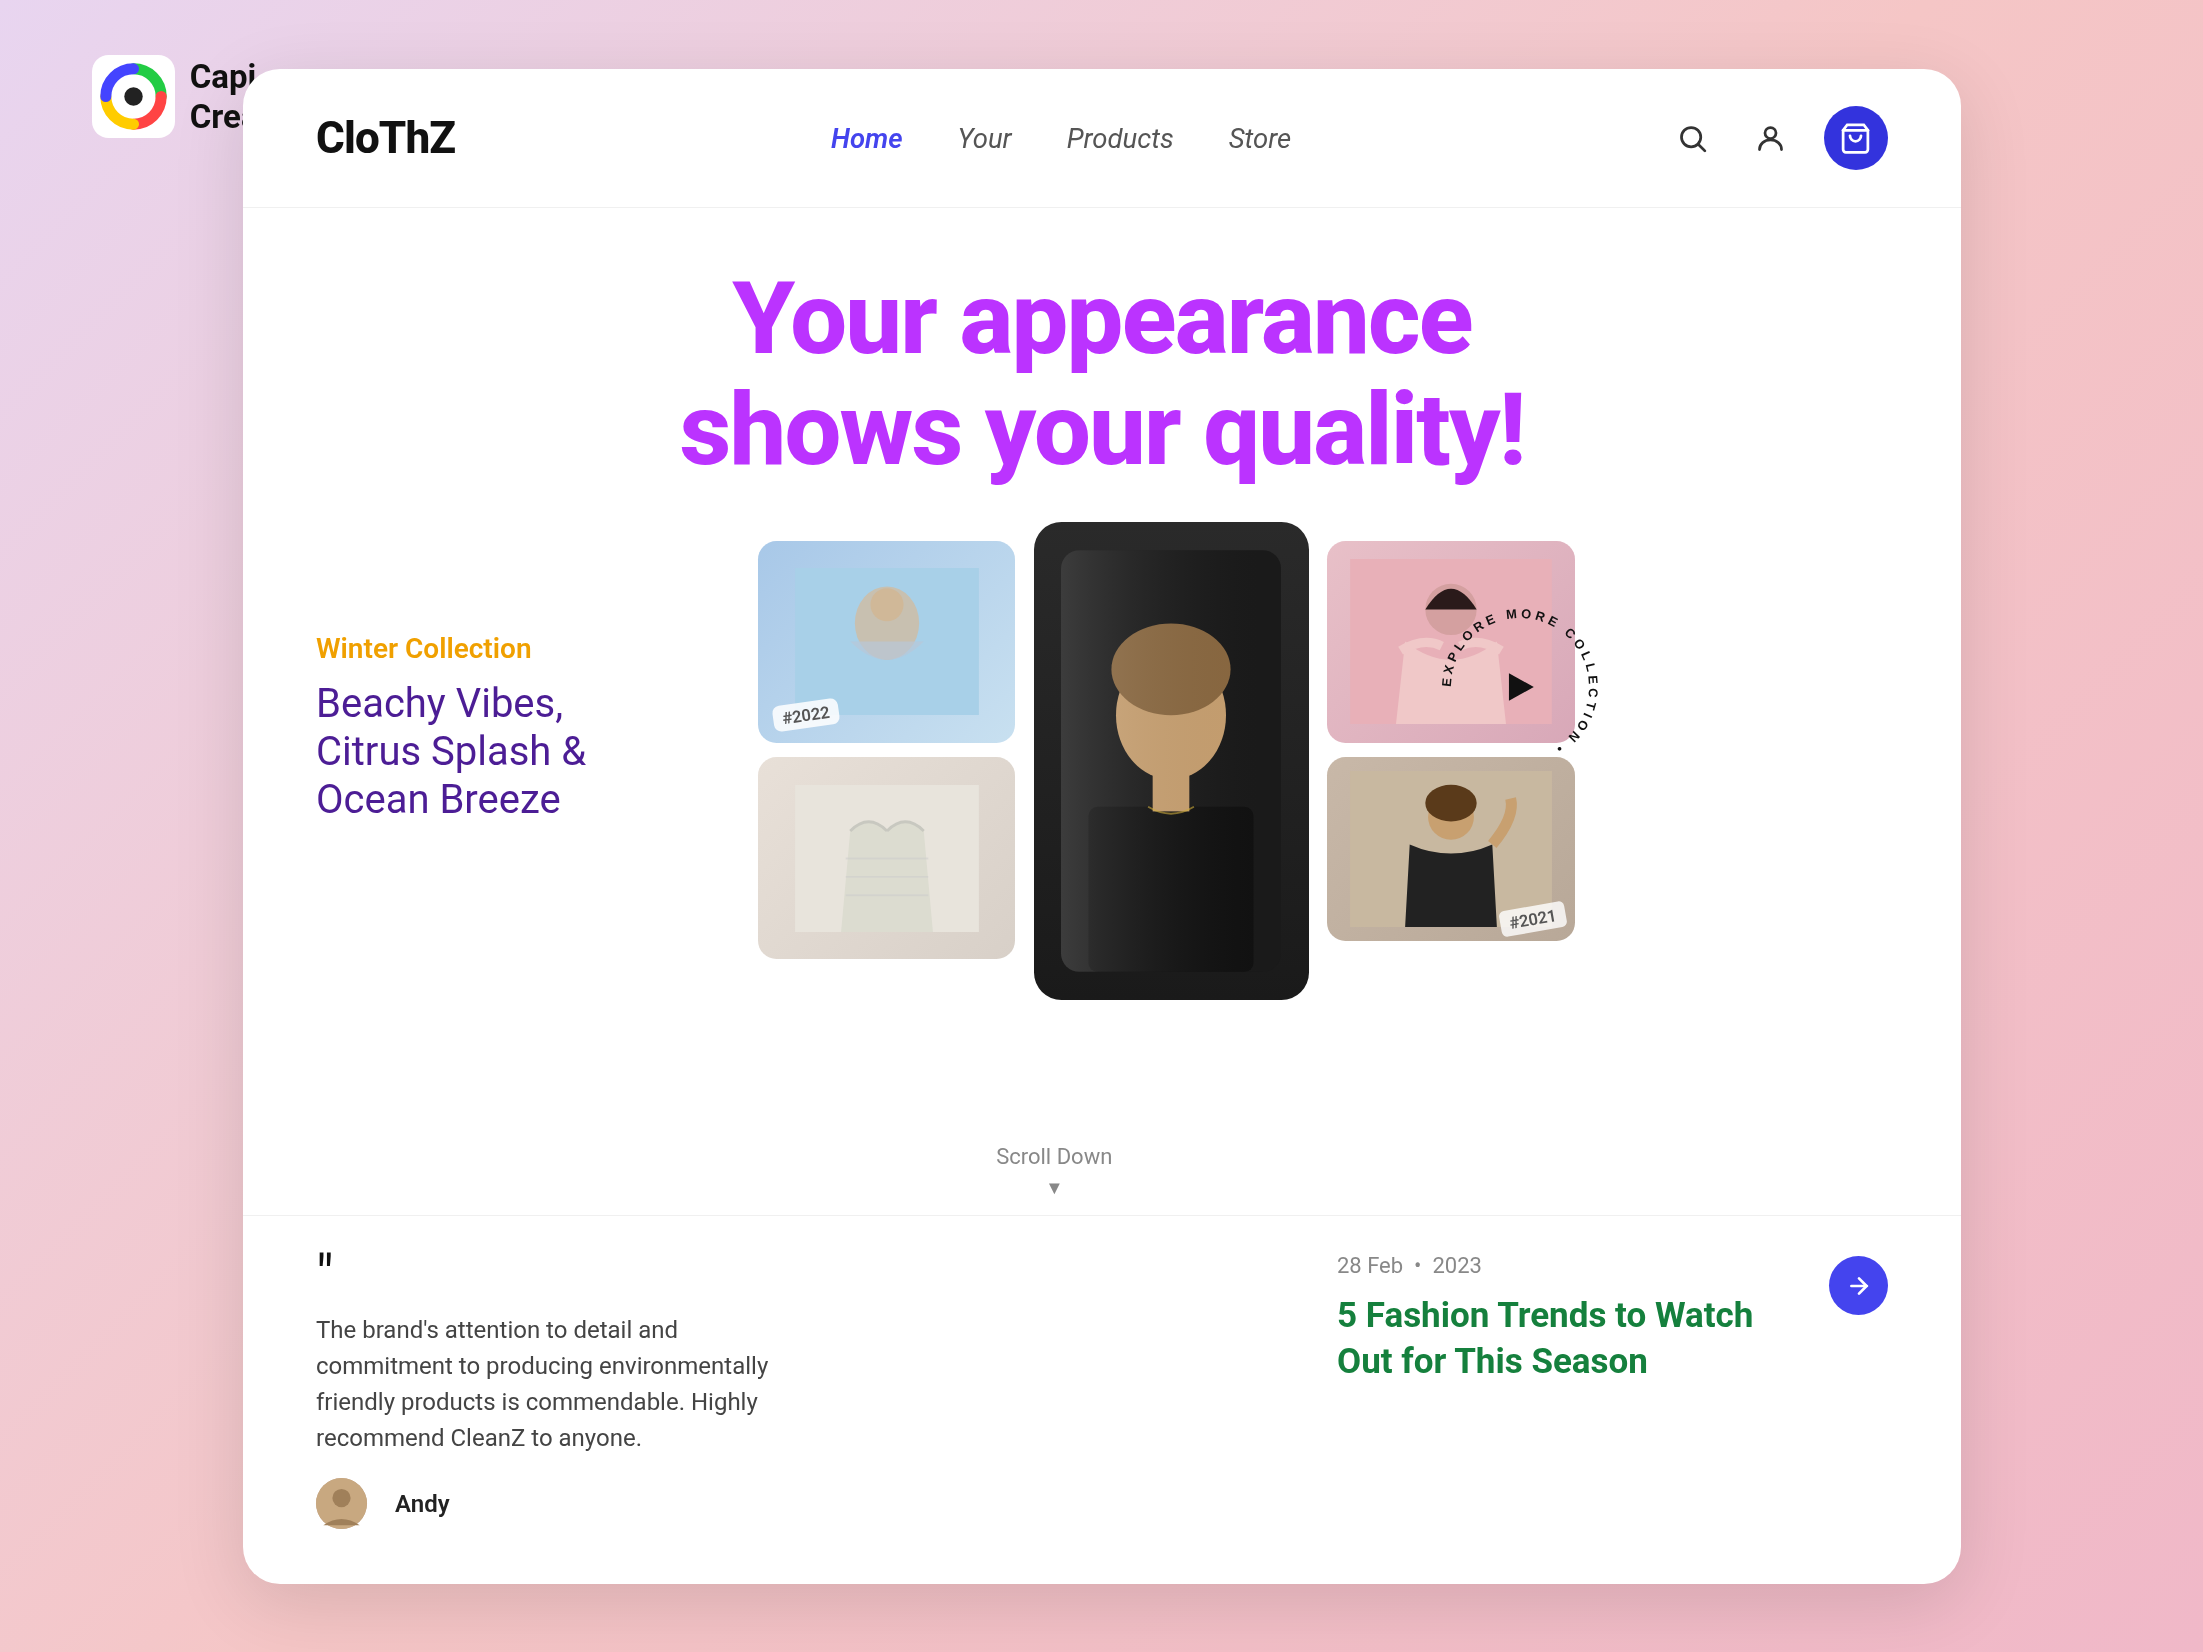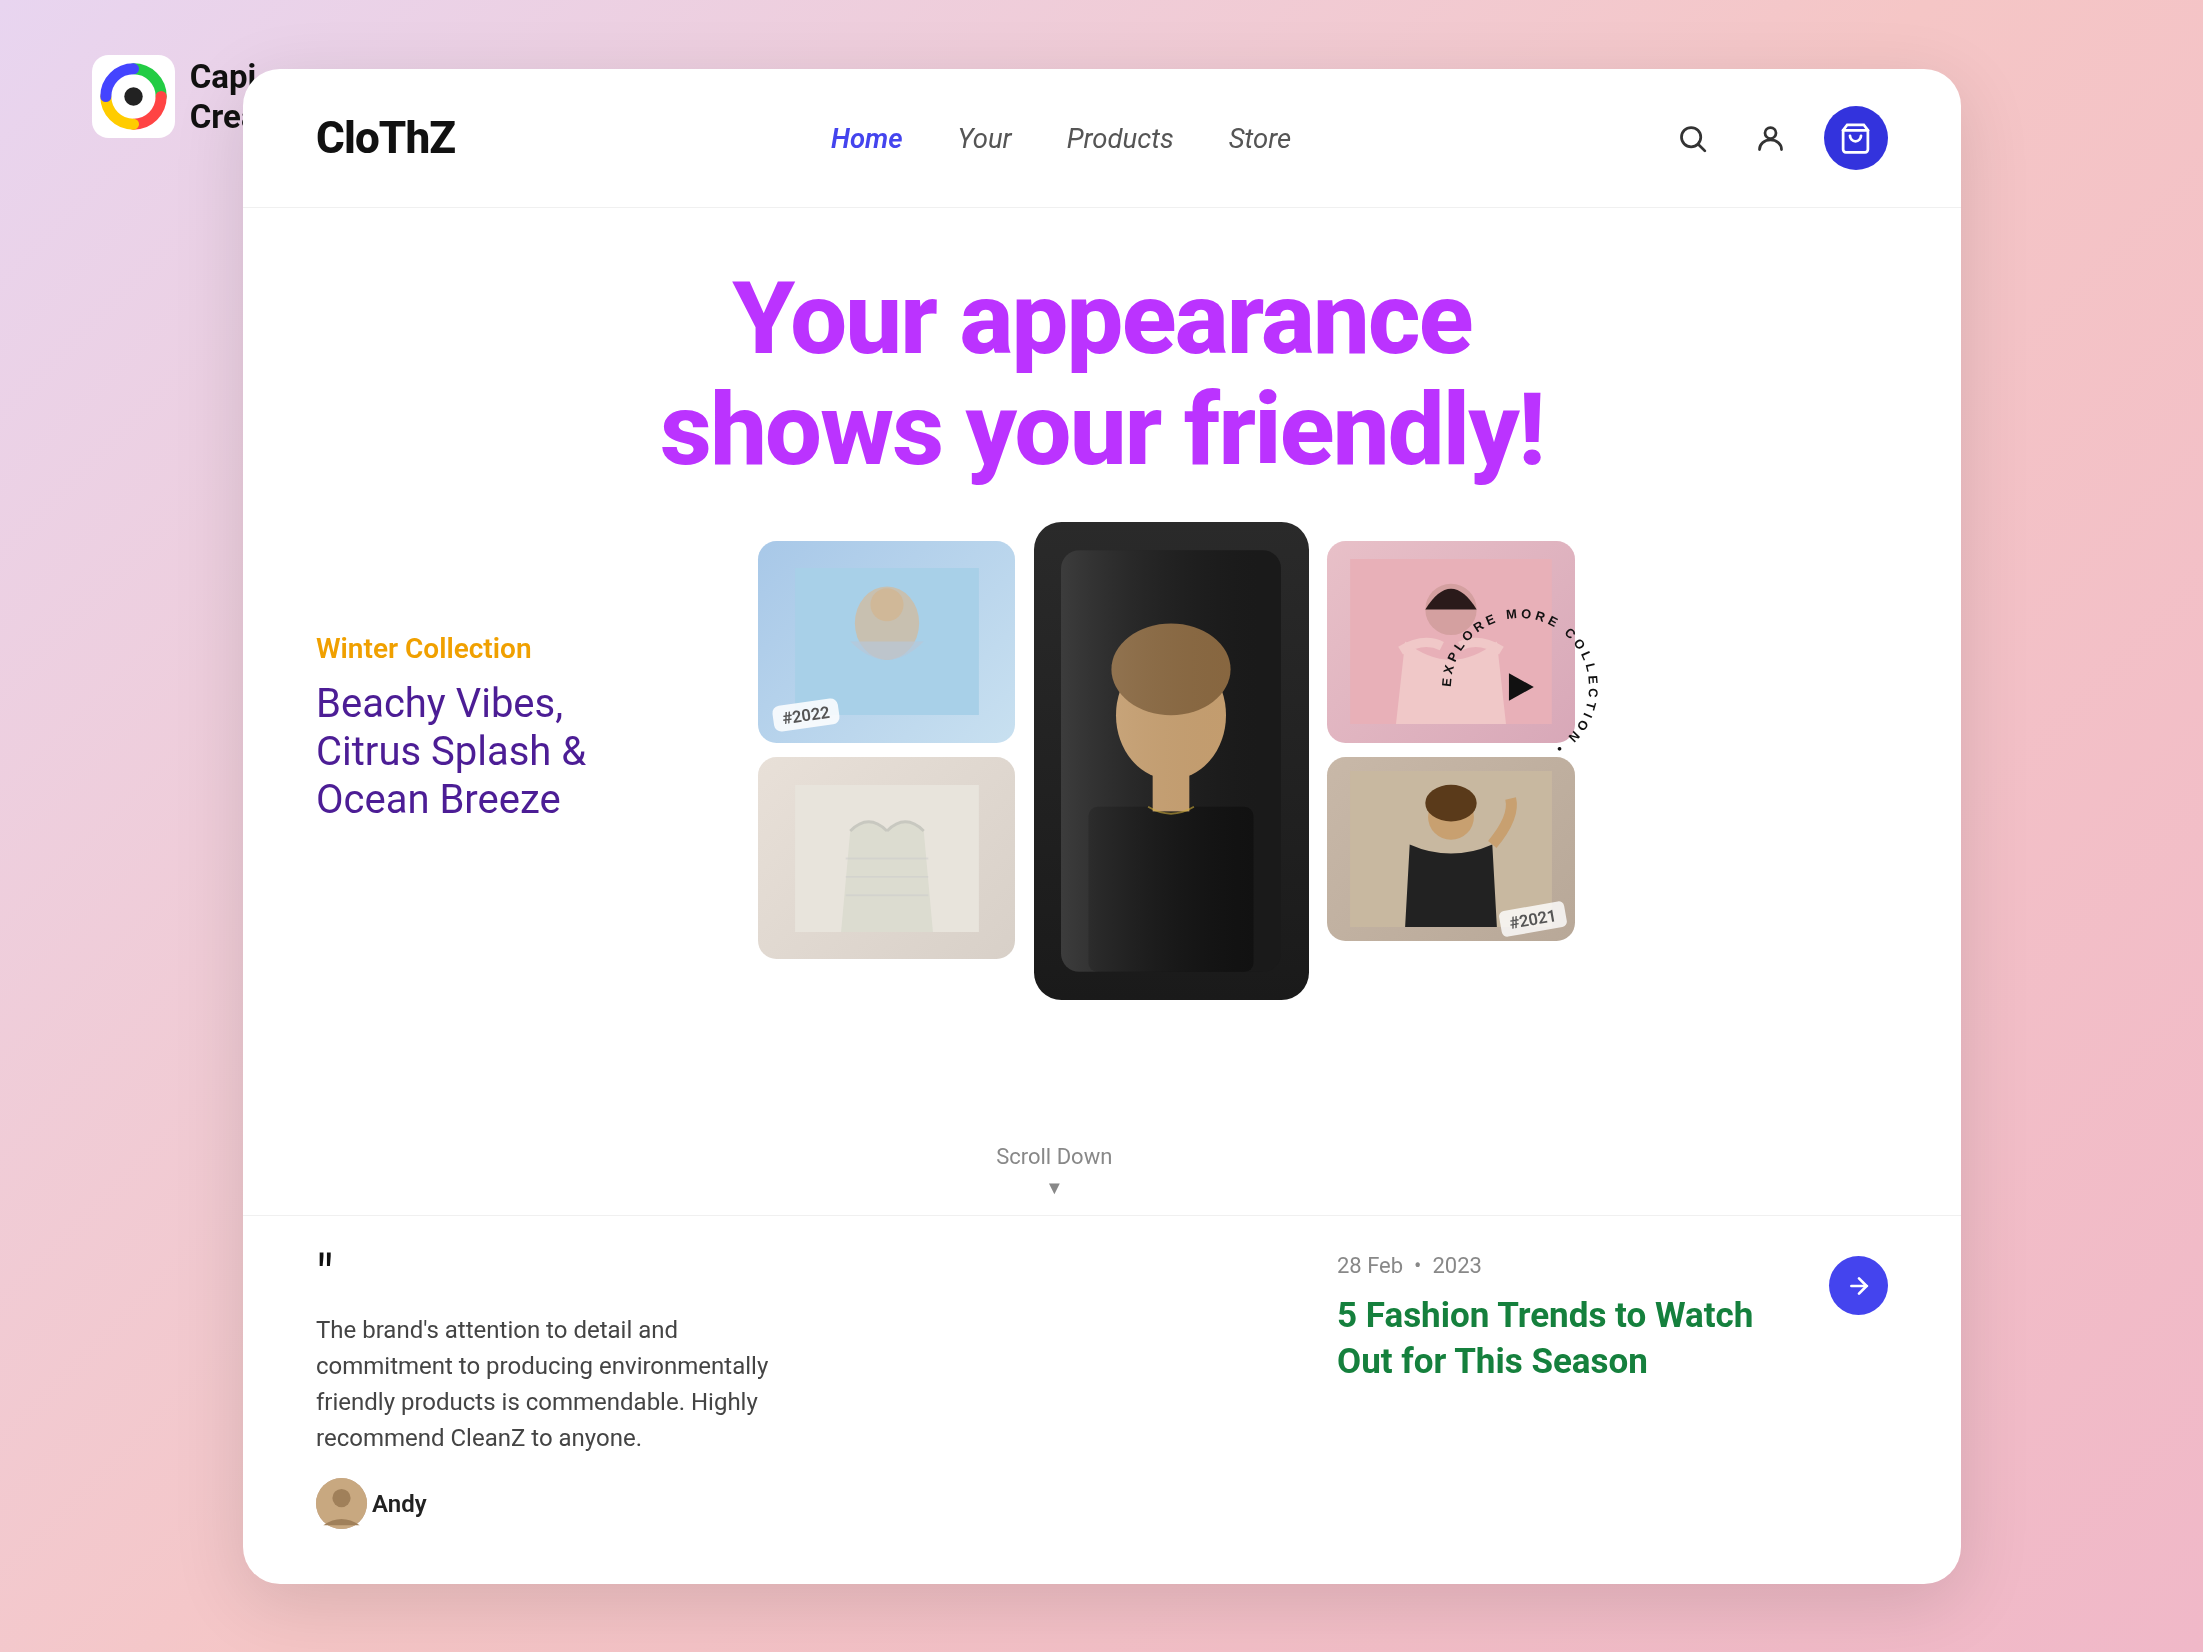--- a/index.html
+++ b/index.html
@@ -305,21 +305,21 @@
       font-size: 24px;
       color: #444;
       line-height: 1.5;
       max-width: 478px;
       margin-bottom: 22px;
     }
 
     .author-row {
       display: flex;
       align-items: center;
-      gap: 5px;
+      gap: 28px;
     }
 
     .author-avatar {
       width: 51px;
       height: 51px;
       border-radius: 50%;
       background: linear-gradient(135deg, #c8a890, #b89880);
       display: flex;
       align-items: center;
       justify-content: center;
@@ -441,21 +441,21 @@
           <line x1="3" y1="6" x2="21" y2="6"></line>
           <path d="M16 10a4 4 0 01-8 0"></path>
         </svg>
       </div>
     </div>
   </header>
 
   <div class="hero-title">
     <h1>
       <span>Your appearance</span><br>
-      <span>shows your friendly!</span>
+      <span>shows your quality!</span>
     </h1>
   </div>
 
   <div class="content-area">
 
     <div class="left-info">
       <div class="collection-label">Winter Collection</div>
       <div class="collection-title">
         <span>Beachy Vibes,</span><br>
         <span>Citrus Splash &amp;</span><br>

